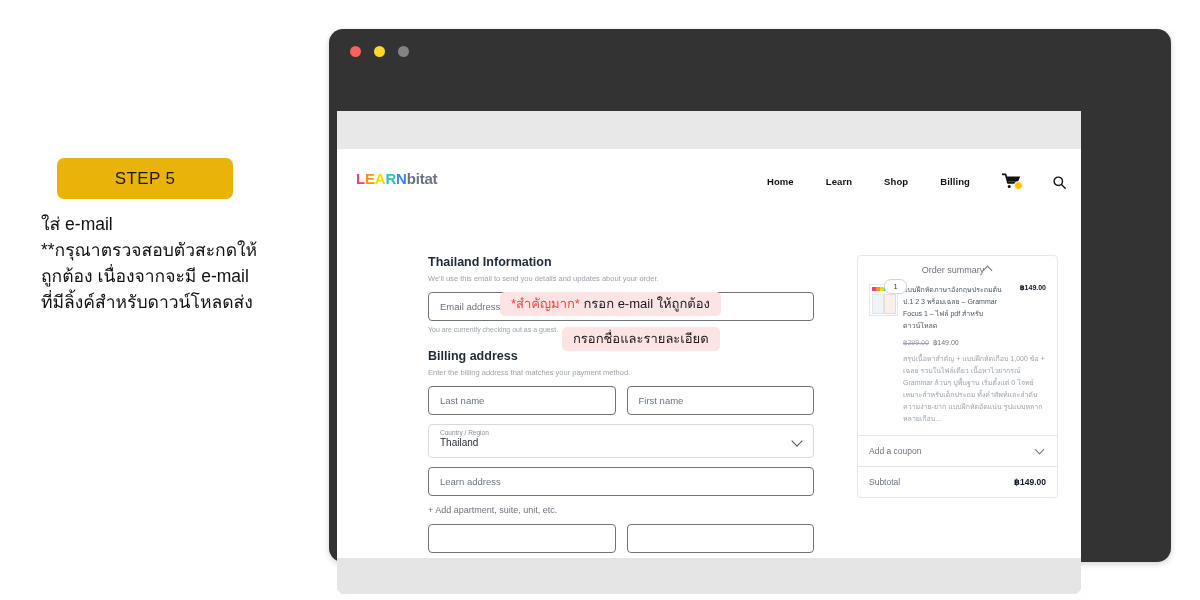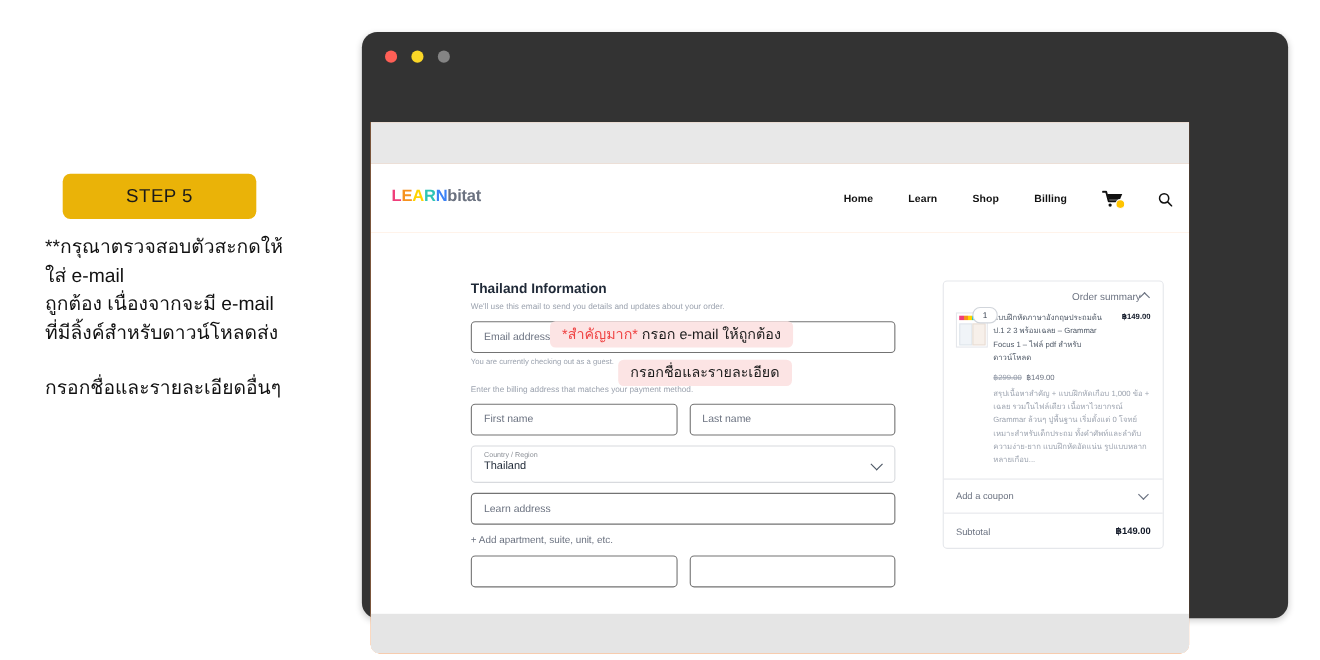--- a/index.html
+++ b/index.html
@@ -142,21 +142,21 @@
   .annot .red{color:#ef4444;}
   #annot-email{left:500px;top:276px;margin-top:16px;}
   #annot-billing{left:562px;top:327px;}
 
   
   #summary{
     position:absolute;left:520px;top:44px;width:199px;
     border:1px solid #e5e7eb;border-radius:4px;background:#fff;
   }
   #summary-head{
-    display:flex;align-items:center;justify-content:flex-end;
+    display:flex;align-items:center;justify-content:center;
     padding:9px 11px 7px 11px;
   }
   #summary-head .t{font-size:9px;color:#6b7280;}
   .chev-up{
     width:6px;height:6px;border-left:1.2px solid #6b7280;
     border-top:1.2px solid #6b7280;transform:rotate(45deg);
     margin-right:2px;
   }
   #item{display:flex;padding:2px 11px 0 11px;gap:7px;}
   #thumb-wrap{position:relative;width:27px;flex:0 0 27px;}
@@ -201,26 +201,25 @@
 </head>
 <body>
 
 <div id="left-panel">
 
   <div id="step-badge">
     <span>STEP 5</span>
   </div>
 
   <div id="instruction-text">
+    <span class="ln">ใส่ e-mail</span>
     <span class="ln">**กรุณาตรวจสอบตัวสะกดให้</span>
-    <span class="ln">ใส่ e-mail</span>
     <span class="ln">ถูกต้อง เนื่องจากจะมี e-mail</span>
     <span class="ln">ที่มีลิ้งค์สำหรับดาวน์โหลดส่ง</span>
     <div id="instruction-gap"></div>
-    <span class="ln">กรอกชื่อและรายละเอียดอื่นๆ</span>
   </div>
 
 </div>
 
 <div id="browser-frame">
 
   <div id="titlebar">
     <div class="dot" id="dot-close"></div>
     <div class="dot" id="dot-min"></div>
     <div class="dot" id="dot-max"></div>
@@ -267,28 +266,29 @@
       <div id="form-col">
 
         <div class="sec-title">Thailand Information</div>
         <div class="sec-sub">We'll use this email to send you details and updates about your order.</div>
 
         <div class="field full">
           <span>Email address</span>
         </div>
         <div class="helper">You are currently checking out as a guest.</div>
 
+        <div class="sec-title">Billing address</div>
         <div class="sec-sub">Enter the billing address that matches your payment method.</div>
 
         <div class="row2">
           <div class="field">
-            <span>First name</span>
+            <span>Last name</span>
           </div>
           <div class="field">
-            <span>Last name</span>
+            <span>First name</span>
           </div>
         </div>
 
         <div class="select-field">
           <div class="select-label">Country / Region</div>
           <div class="select-value">Thailand</div>
           <div class="chev"></div>
         </div>
 
         <div class="field full">

